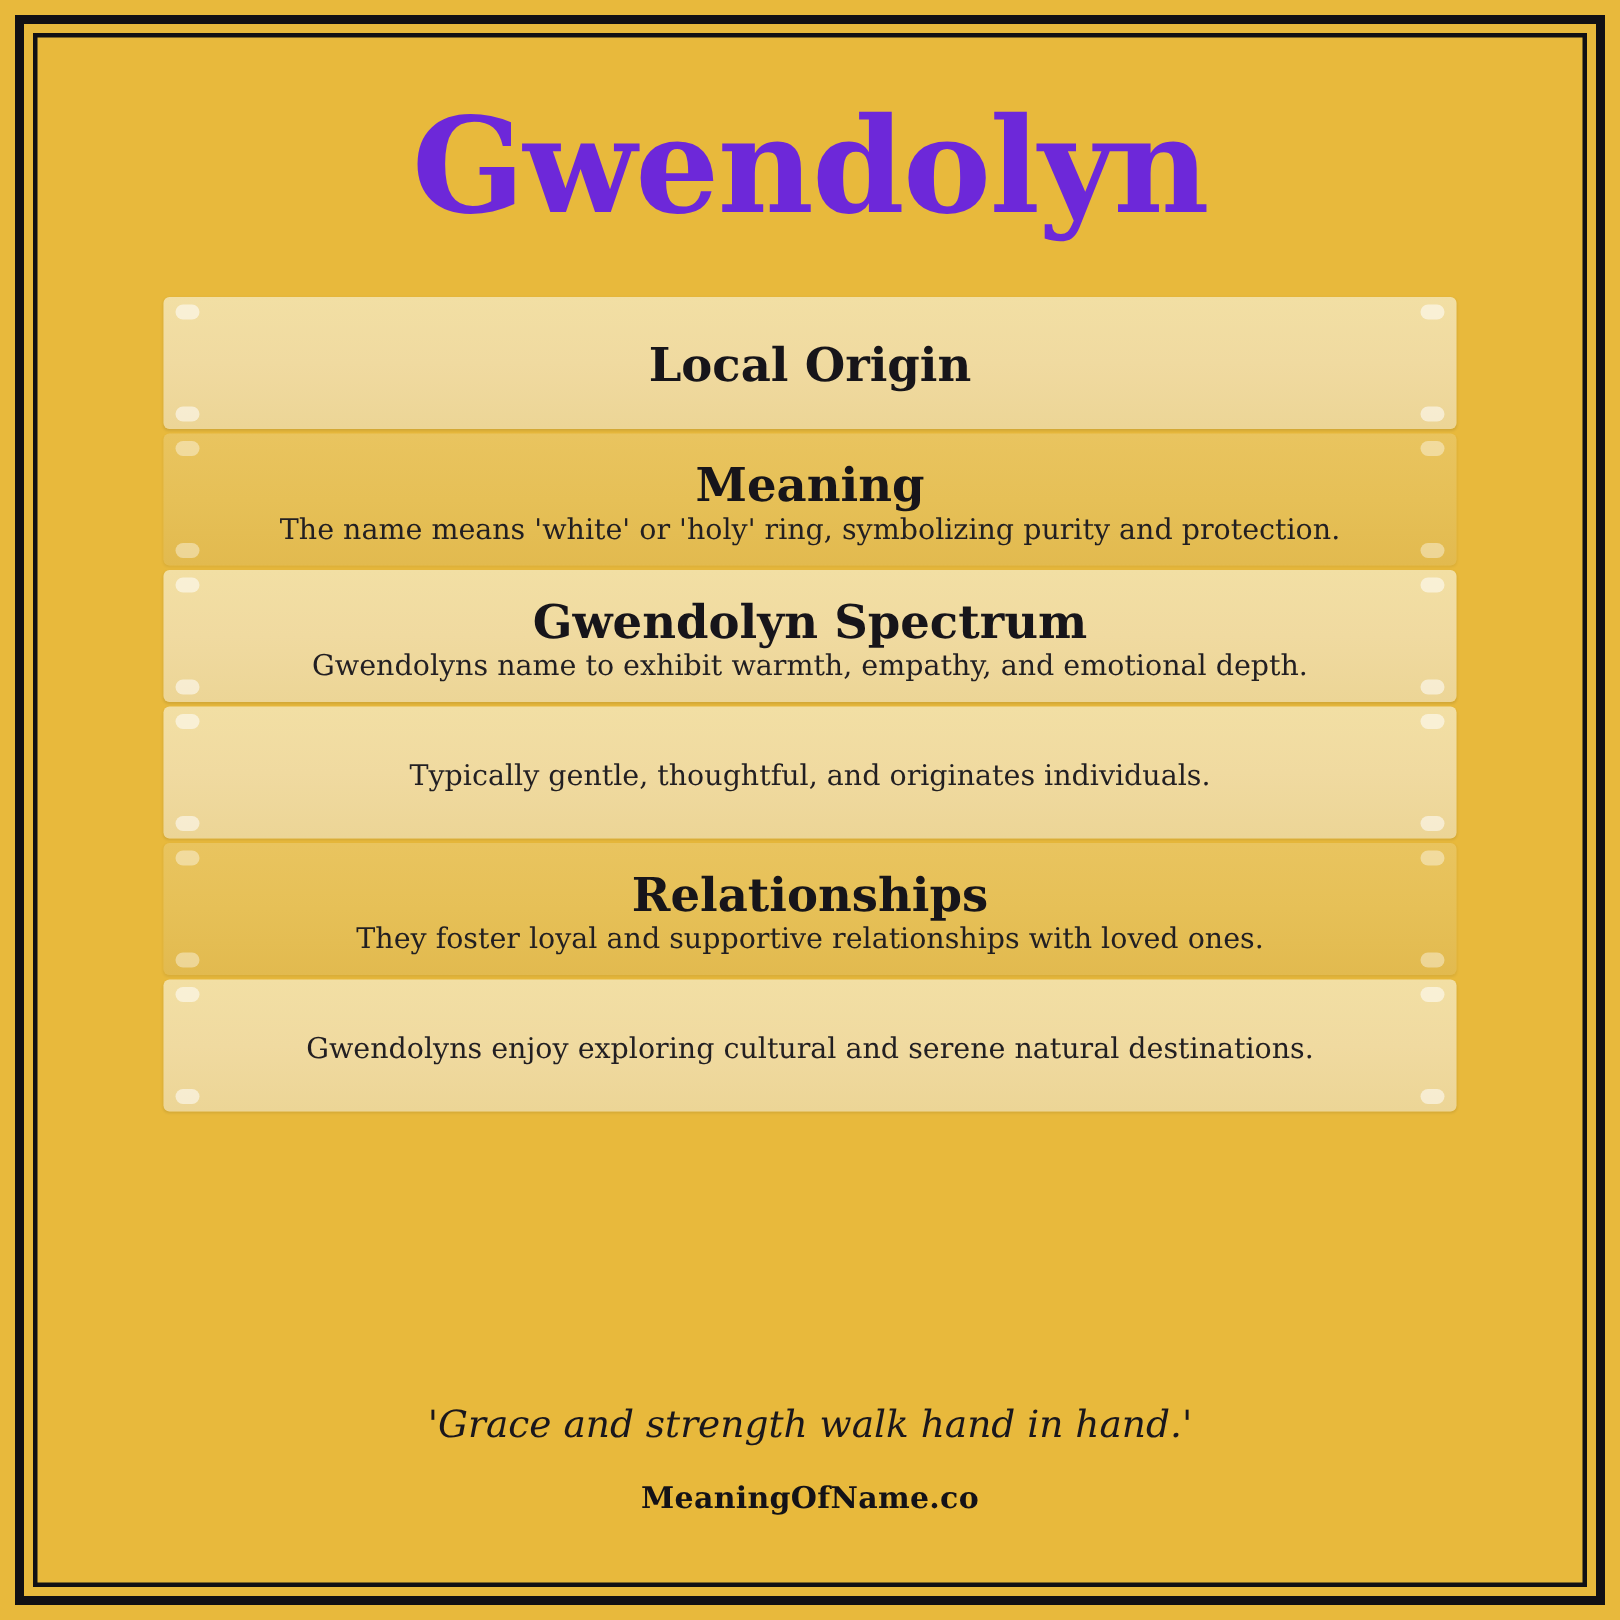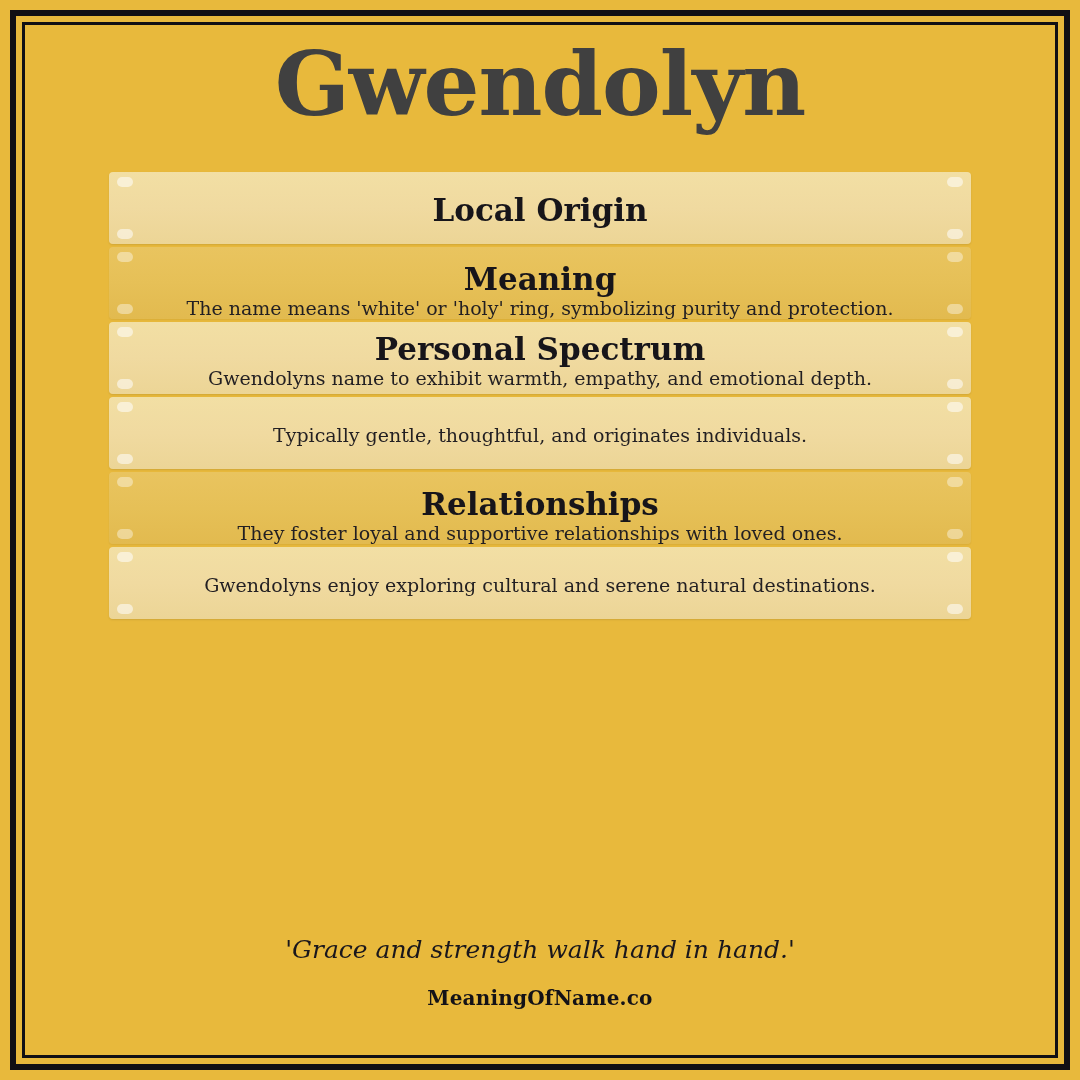--- a/index.html
+++ b/index.html
@@ -46,52 +46,51 @@
     right: 34px;
     bottom: 34px;
     box-sizing: border-box;
     display: flex;
     flex-direction: column;
     align-items: center;
   }
   .title {
     font-size: 88px;
     font-weight: bold;
-    color: #404040;
+    color: #6d28d9;
     letter-spacing: -1px;
-    margin-top: 4px;
+    margin-top: 30px;
     margin-bottom: 0;
     line-height: 1.05;
   }
   .cards {
     margin-top: 42px;
     width: 862px;
     display: flex;
     flex-direction: column;
     gap: 3px;
   }
   .card {
     position: relative;
-    height: 72px;
+    height: 88px;
     box-sizing: border-box;
     padding: 6px 30px 0 30px;
     display: flex;
     flex-direction: column;
     align-items: center;
     justify-content: center;
     border-radius: 4px;
   }
   .card.light {
     background: linear-gradient(180deg, #f2dfa4 0%, #f0daa0 50%, #ecd596 100%);
     box-shadow: 0 1px 2px rgba(0,0,0,0.10);
   }
   .card.dark {
     background: linear-gradient(180deg, #e9c45f 0%, #e6c057 50%, #e2ba4f 100%);
     box-shadow: 0 1px 2px rgba(0,0,0,0.07);
-    justify-content: flex-end;
   }
   
   .card .pin {
     position: absolute;
     width: 16px;
     height: 10px;
     border-radius: 6px;
     background: rgba(255,255,255,0.55);
   }
   .card.dark .pin { background: rgba(255,255,255,0.40); }
@@ -166,21 +165,21 @@
         <span class="pin br"></span>
         <div class="card-title">Meaning</div>
         <div class="card-desc">The name means 'white' or 'holy' ring, symbolizing purity and protection.</div>
       </div>
 
       <div class="card light">
         <span class="pin tl"></span>
         <span class="pin tr"></span>
         <span class="pin bl"></span>
         <span class="pin br"></span>
-        <div class="card-title">Personal Spectrum</div>
+        <div class="card-title">Gwendolyn Spectrum</div>
         <div class="card-desc">Gwendolyns name to exhibit warmth, empathy, and emotional depth.</div>
       </div>
 
 
       <div class="card light">
         <span class="pin tl"></span>
         <span class="pin tr"></span>
         <span class="pin bl"></span>
         <span class="pin br"></span>
         <div class="card-desc">Typically gentle, thoughtful, and originates individuals.</div>

